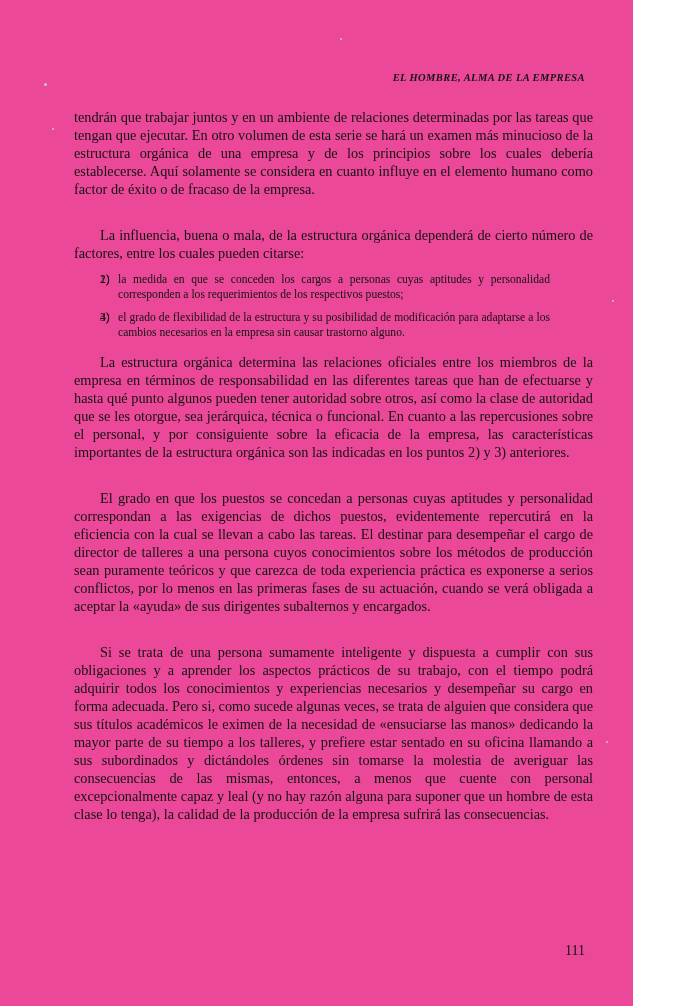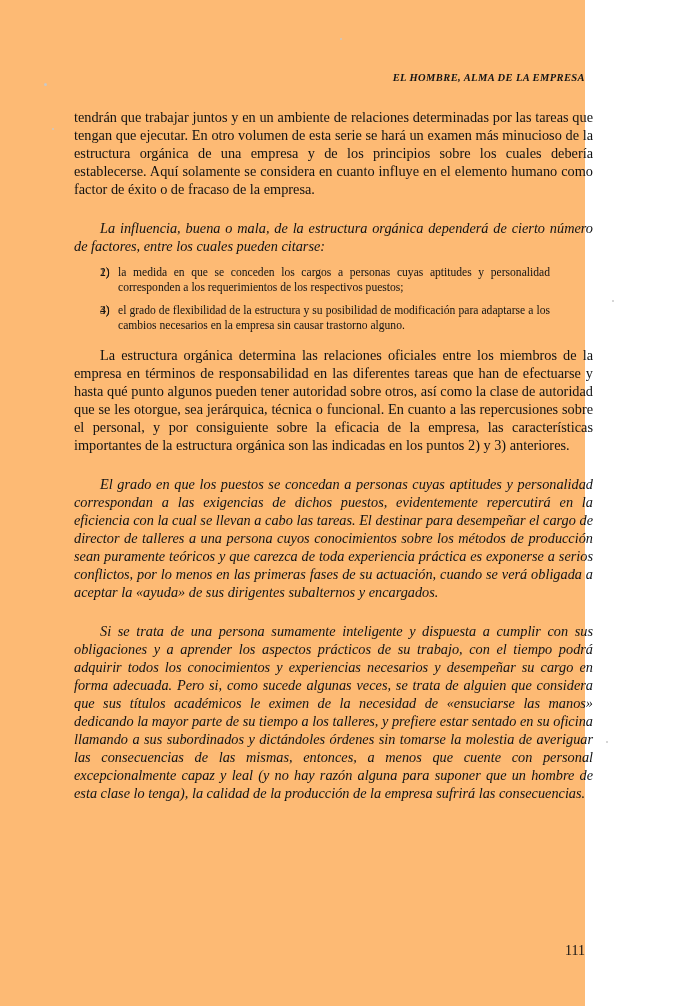--- a/index.html
+++ b/index.html
@@ -11,23 +11,23 @@
     width: 681px;
     height: 1006px;
     position: relative;
     font-family: "Liberation Serif", serif;
     color: #111111;
     overflow: hidden;
   }
   .page {
     position: absolute;
     left: 0; top: 0;
-    width: 585px;
+    width: 633px;
     height: 1006px;
-    background: #fdba74;
+    background: #ec4899;
   }
   .running-head {
     position: absolute;
     left: 66px;
     top: 72px;
     width: 519px;
     text-align: right;
     font-family: "Liberation Serif", serif;
     font-style: italic;
     font-weight: bold;
@@ -44,22 +44,21 @@
   p.body-par {
     margin: 0 0 0 0;
     font-size: 14.3px;
     line-height: 18.0px;
     text-align: justify;
     text-justify: inter-word;
     color: #121212;
     hyphens: manual;
   }
   p.body-par + p.body-par {
-    margin-top: 21px;
-    font-style: italic;
+    margin-top: 28px;
   }
   p.indent {
     text-indent: 26px;
   }
   ol.num-list {
     list-style: none;
     margin: 11px 0 0 0;
     padding: 0 0 0 0;
     width: 519px;
   }

